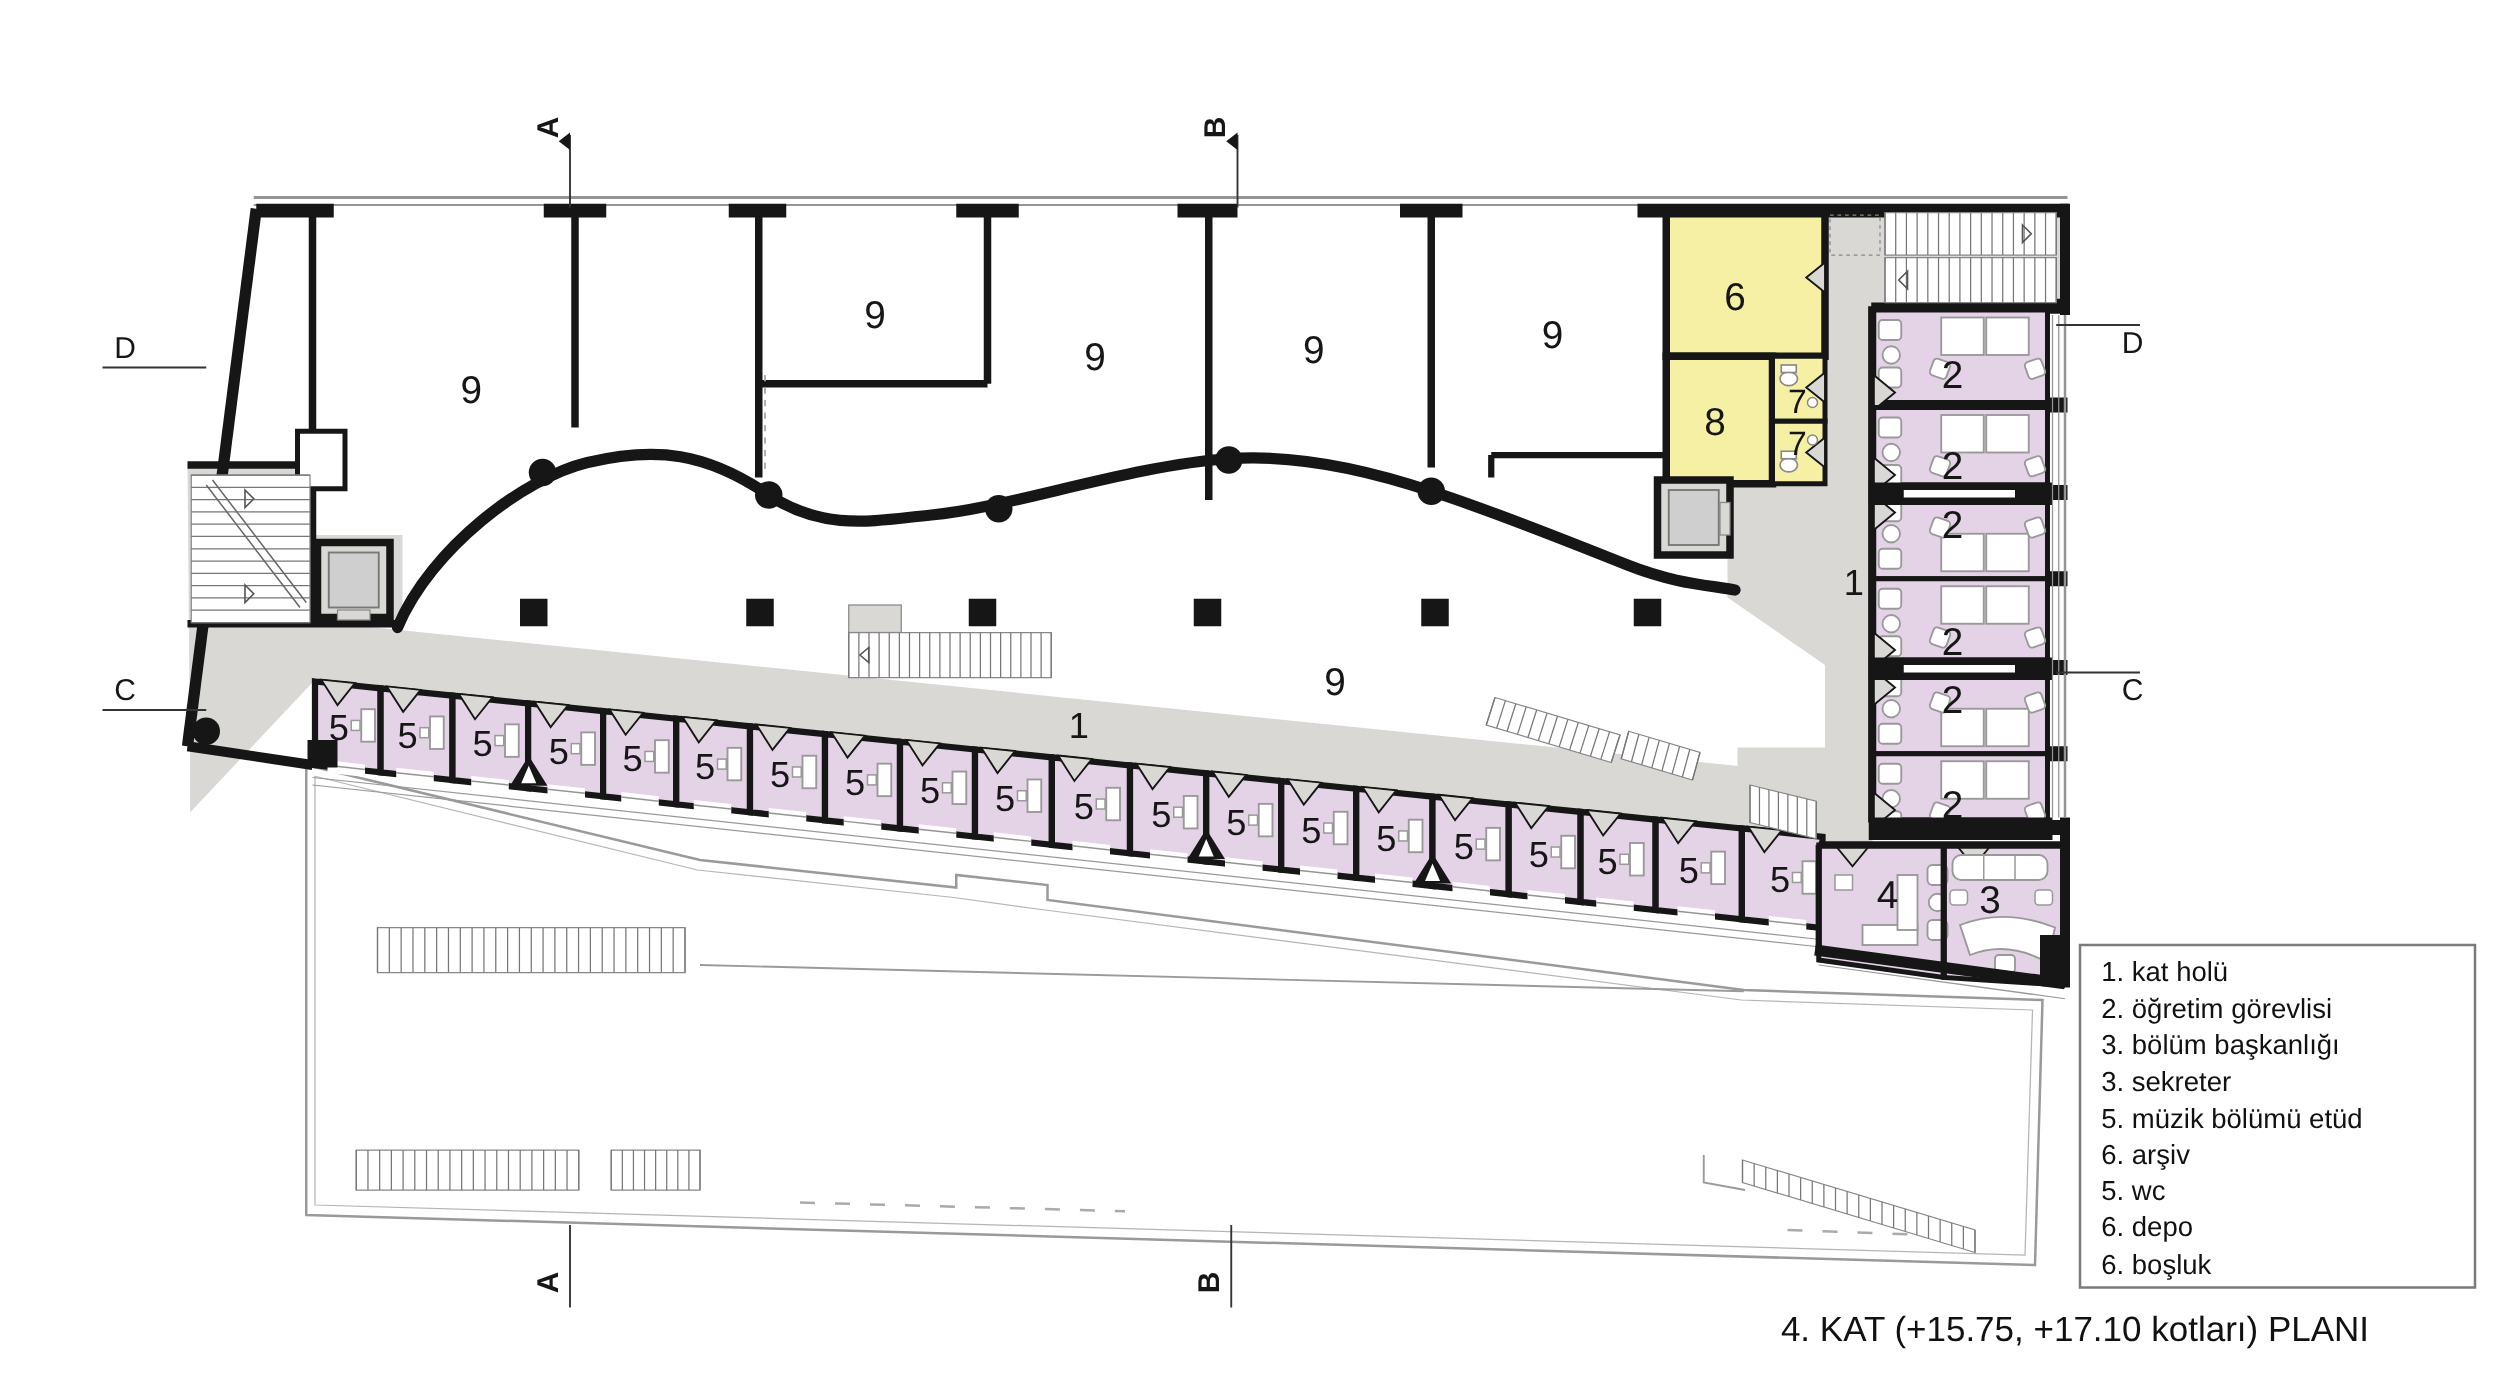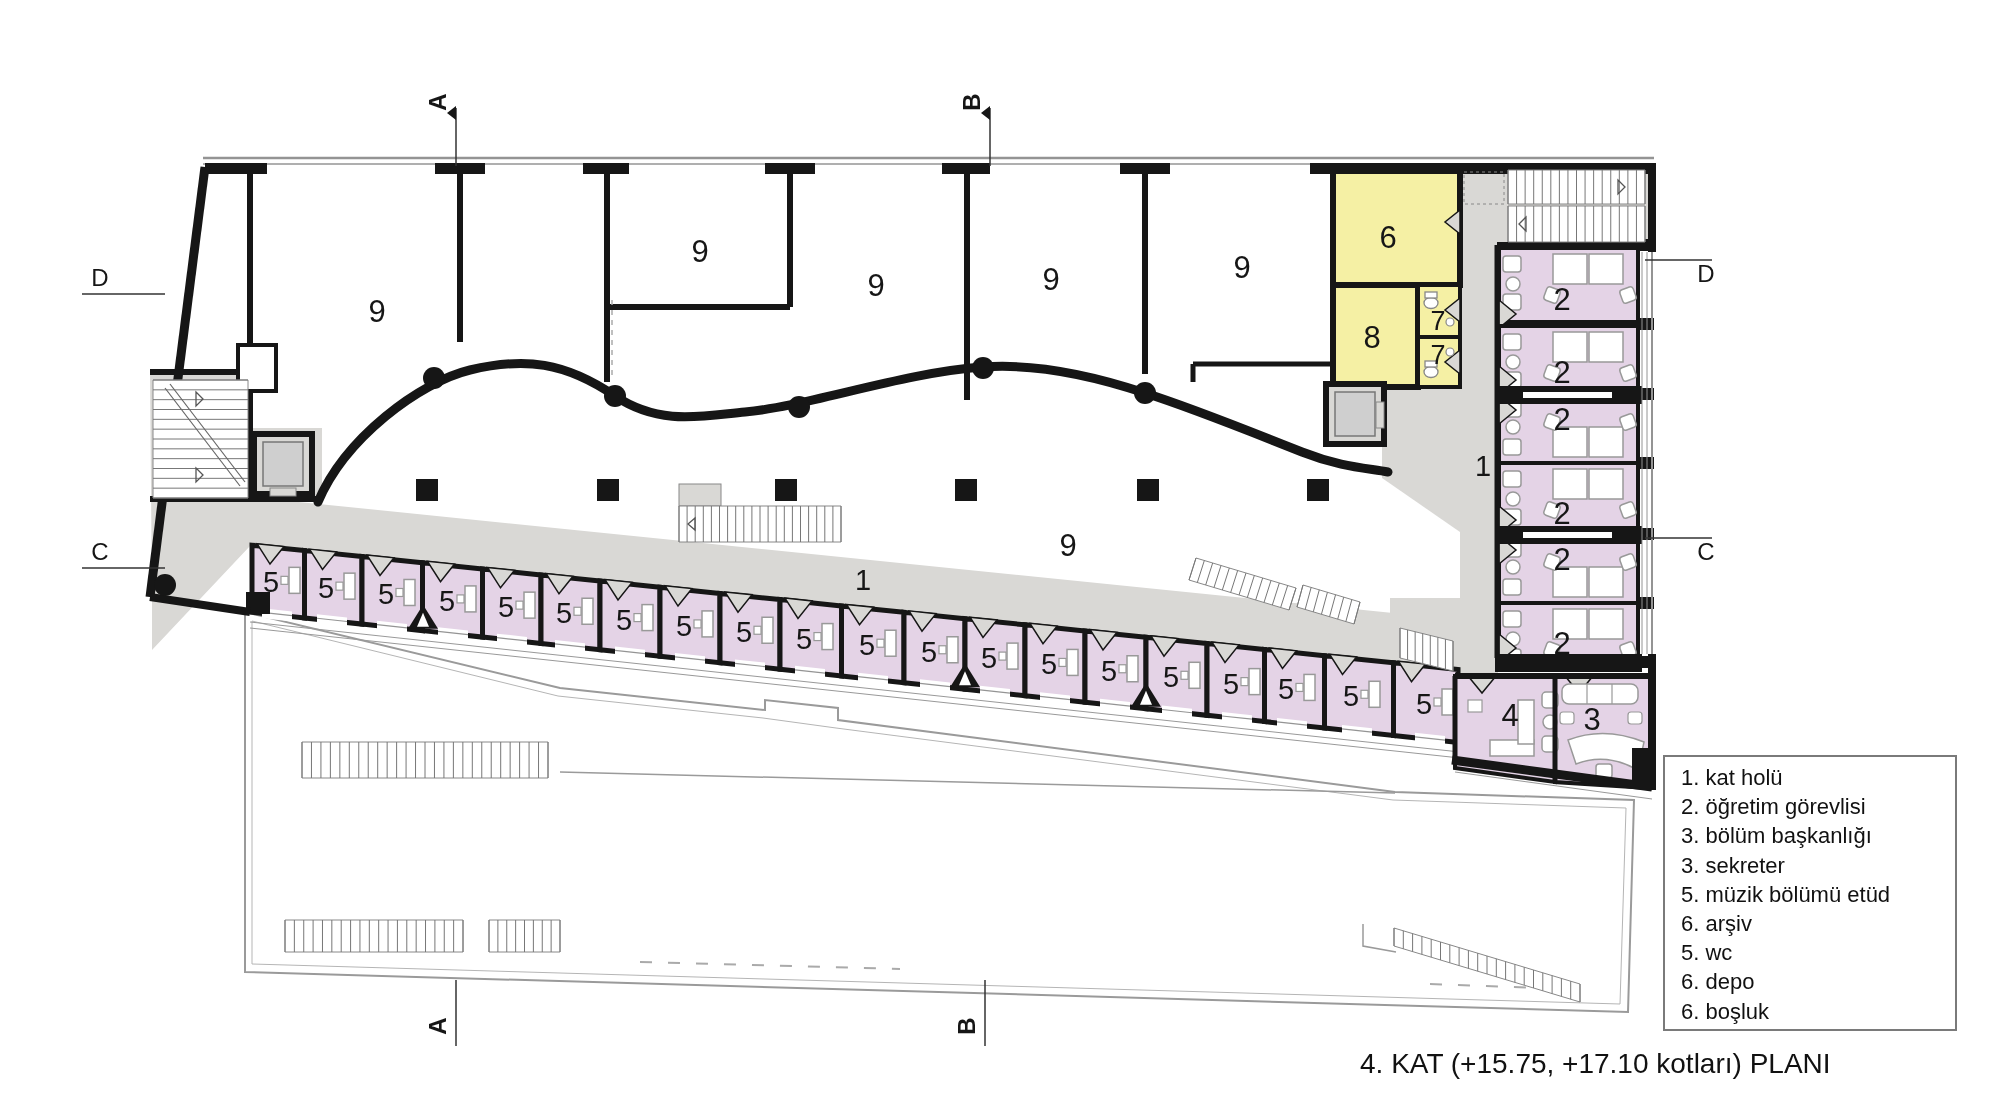--- a/index.html
+++ b/index.html
@@ -1,23 +1,23 @@
 <!DOCTYPE html>
 <html><head>
 <meta charset="utf-8">
 <style>
   html,body{margin:0;padding:0;background:#fff;}
   #stage{position:relative;width:2000px;height:1101px;background:#fff;overflow:hidden;
          font-family:"Liberation Sans",sans-serif;}
   svg text{font-family:"Liberation Sans",sans-serif;fill:#161616;}
-  #legend{position:absolute;left:1663px;top:755px;width:294px;height:276px;
+  #legend{position:absolute;left:1663px;top:755px;width:318px;height:276px;
           border:2px solid #7a7a7a;background:#fff;box-sizing:border-box;padding:6px 0 0 16px;}
   #legend ul{list-style:none;margin:0;padding:0;}
   #legend li{font-size:22px;line-height:29.2px;color:#111;white-space:nowrap;}
-  #plan-title{position:absolute;left:1360px;top:1048px;width:600px;text-align:left;
+  #plan-title{position:absolute;left:1360px;top:1048px;width:600px;text-align:center;
               font-size:28px;color:#111;white-space:nowrap;}
 </style>
 </head>
 <body>
 
 <div id="stage">
   <svg id="plan" width="2000" height="1101" viewBox="0 0 2000 1101">
 
     <g id="g-lower">
         <polygon points="245,612 560,688 765,710 765,700 838,708 838,720 1395,792 1634,800 1628,1012 245,972" fill="none" stroke="#9a9a9a" stroke-width="2"></polygon>

